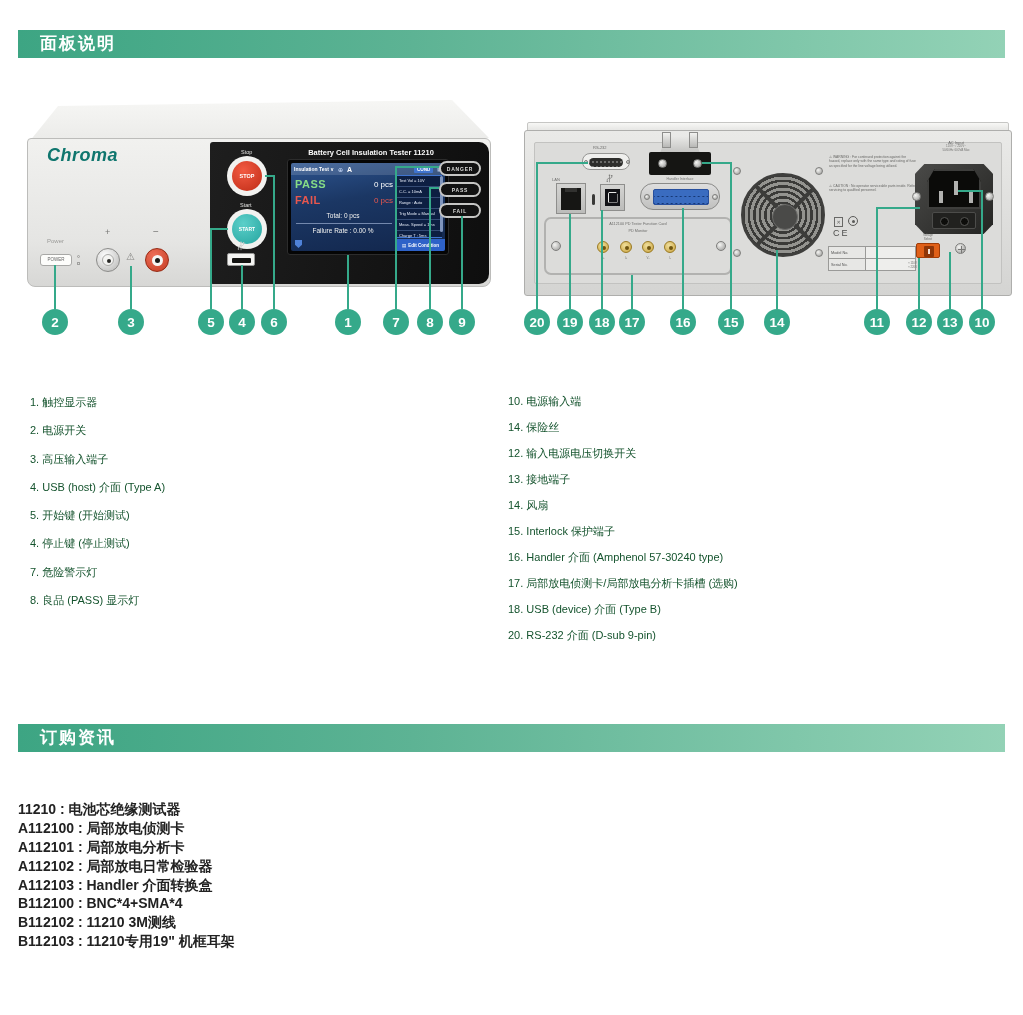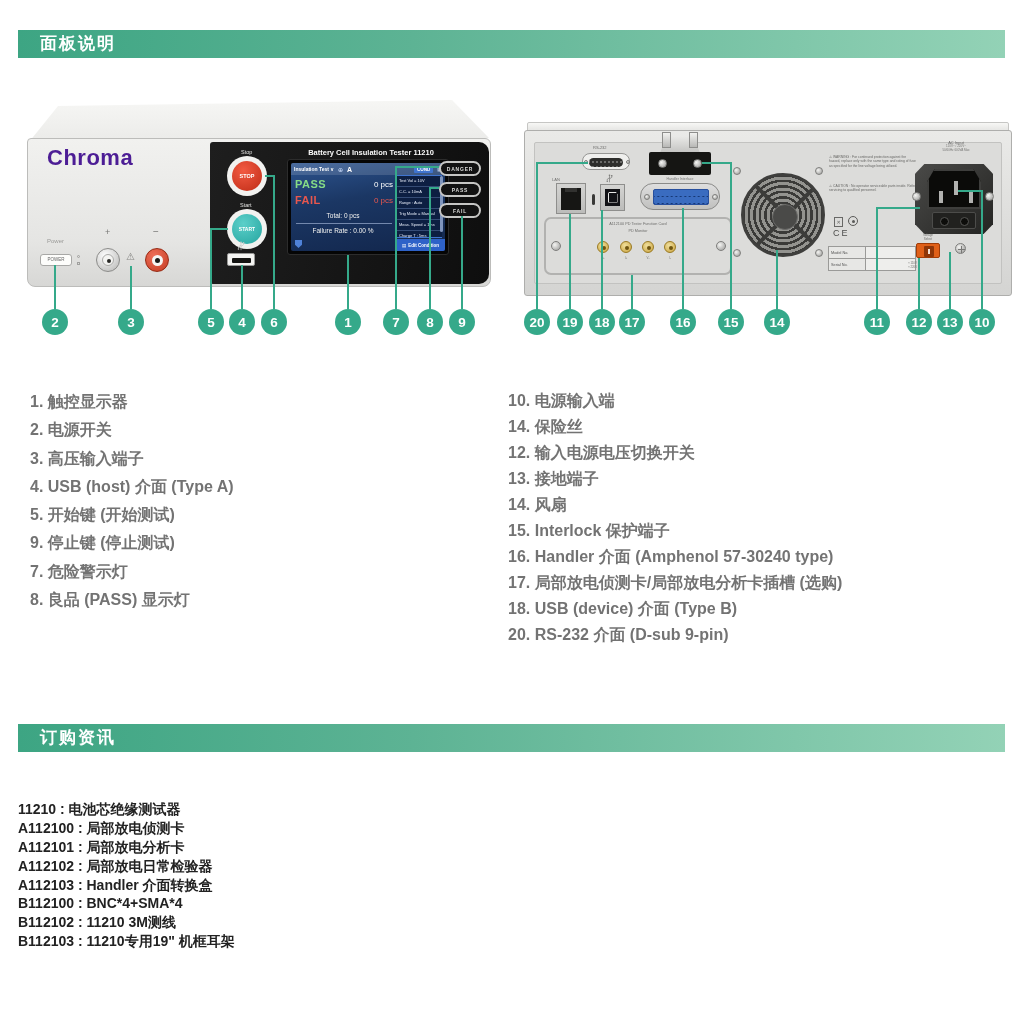--- a/index.html
+++ b/index.html
@@ -8,21 +8,21 @@
   .abs { position:absolute; }
   .bar { position:absolute; left:18px; width:987px; height:28px;
          background:linear-gradient(90deg,#3da583 0%,#5db394 40%,#93d2b6 100%);
          color:#fff; font-size:17px; font-weight:bold; line-height:28px;
          padding-left:22px; letter-spacing:2px; }
   .co  { position:absolute; top:309px; width:26px; height:26px; border-radius:50%;
          background:#35a98a; color:#fff; font-size:13.5px; font-weight:bold;
          display:flex; align-items:center; justify-content:center; }
   .clv { position:absolute; width:2px; background:#35a98a; }
   .clh { position:absolute; height:2px; background:#35a98a; }
-  .desc-col { position:absolute; font-size:16px; font-weight:700; color:#737373; }
+  .desc-col { position:absolute; font-size:11px; font-weight:400; color:#14532d; }
   .desc-col .row { line-height:28.3px; height:28.3px; white-space:nowrap; }
   .desc-col.right .row { line-height:26px; height:26px; }
   .order-list { position:absolute; left:18px; top:800px; font-size:14px; font-weight:bold; color:#222; }
   .order-list .row { line-height:18.9px; height:18.9px; white-space:nowrap; }
   .screw { position:absolute; border-radius:50%;
            background:radial-gradient(circle at 35% 35%, #f4f4f2, #9898 96);
            background:radial-gradient(circle at 35% 35%, #f4f4f2, #989896);
            border:1px solid #7e7e7c; }
   .sma   { position:absolute; width:12px; height:12px; border-radius:50%;
            background:radial-gradient(circle at 40% 35%, #f0df9c, #c9a23e);
@@ -38,21 +38,21 @@
 <body>
 
 <div class="bar" style="top:30px">面板说明</div>
 <div class="bar" style="top:724px">订购资讯</div>
 
 <div class="abs" style="left:25px;top:98px;width:470px;height:192px">
   <div class="abs" style="left:0;top:0;width:470px;height:50px;background:linear-gradient(#f7f7f5,#e9e9e7);clip-path:polygon(33px 8px,427px 2px,464px 40px,4px 44px)"></div>
   <div class="abs" style="left:2px;top:40px;width:464px;height:149px;background:linear-gradient(#f1f1ef 0%,#e5e5e3 70%,#d7d7d5 100%);border:1px solid #bcbcba;border-radius:4px 6px 8px 8px"></div>
   <div class="abs" style="left:185px;top:44px;width:279px;height:142px;background:linear-gradient(100deg,#1e1e1e,#0e0e0e);border-radius:3px 10px 10px 3px"></div>
 
-  <div class="abs" style="left:22px;top:47px;font-size:22px;font-weight:bold;color:#4c1d95;letter-spacing:.5px">Chroma</div>
+  <div class="abs" style="left:22px;top:47px;font-size:18px;font-weight:bold;font-style:italic;color:#0f766e;letter-spacing:.5px">Chroma</div>
 
   <div class="abs" style="left:22px;top:140px;font-size:6px;color:#9a9a98">Power</div>
   <div class="abs" style="left:15px;top:156px;width:32px;height:12px;background:#fdfdfb;border:1px solid #a8a8a6;border-radius:3px;font-size:4.5px;color:#666;text-align:center;line-height:10px">POWER</div>
   <div class="abs" style="left:52px;top:157px;width:3px;height:3px;border:1px solid #a0a09e;border-radius:50%"></div>
   <div class="abs" style="left:52px;top:164px;width:3px;height:3px;border:1px solid #a0a09e"></div>
   <div class="abs" style="left:80px;top:129px;font-size:9px;color:#787876">+</div>
   <div class="abs" style="left:71px;top:150px;width:24px;height:24px;border-radius:50%;background:radial-gradient(circle at 38% 32%,#ffffff,#b4b4b2);border:1px solid #8c8c8a">
     <div class="abs" style="left:5px;top:5px;width:12px;height:12px;border-radius:50%;background:#f4f4f2;border:1px solid #aaaaa8">
       <div class="abs" style="left:3.5px;top:3.5px;width:4px;height:4px;border-radius:50%;background:#2a2a28"></div>
     </div>
@@ -299,21 +299,21 @@
 <div class="co" style="left:906px">12</div>
 <div class="co" style="left:937px">13</div>
 <div class="co" style="left:969px">10</div>
 
 <div class="desc-col" style="left:30px;top:388px">
   <div class="row">1. 触控显示器</div>
   <div class="row">2. 电源开关</div>
   <div class="row">3. 高压输入端子</div>
   <div class="row">4. USB (host) 介面 (Type A)</div>
   <div class="row">5. 开始键 (开始测试)</div>
-  <div class="row">9. 停止键 (停止测试)</div>
+  <div class="row">4. 停止键 (停止测试)</div>
   <div class="row">7. 危险警示灯</div>
   <div class="row">8. 良品 (PASS) 显示灯</div>
 </div>
 <div class="desc-col right" style="left:508px;top:388px">
   <div class="row">10. 电源输入端</div>
   <div class="row">14. 保险丝</div>
   <div class="row">12. 输入电源电压切换开关</div>
   <div class="row">13. 接地端子</div>
   <div class="row">14. 风扇</div>
   <div class="row">15. Interlock 保护端子</div>

